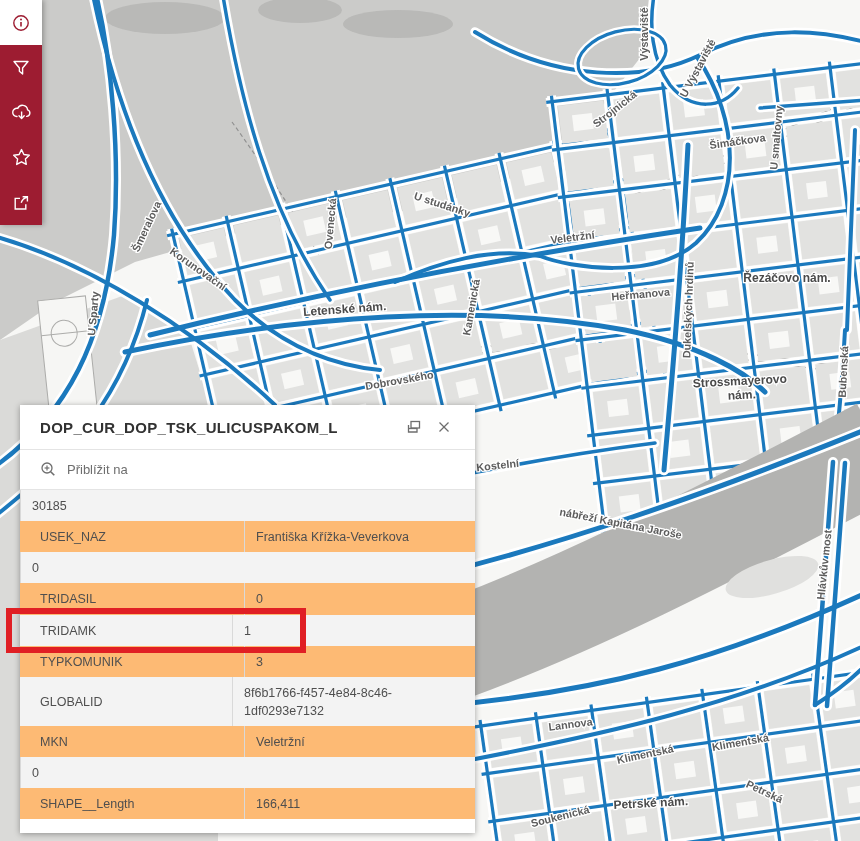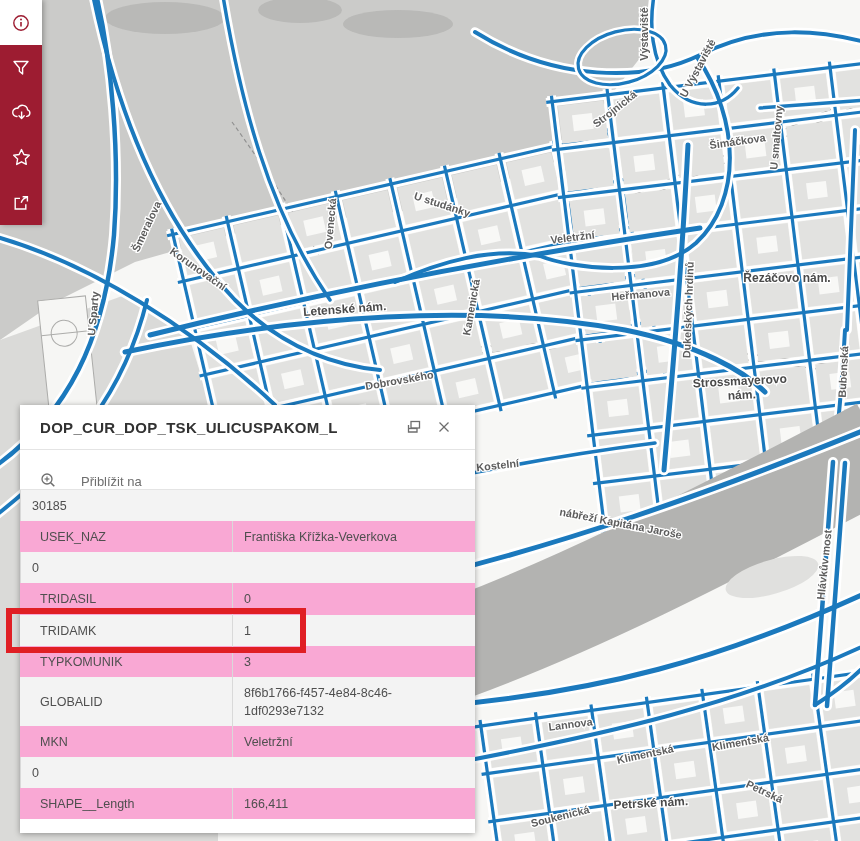--- a/index.html
+++ b/index.html
@@ -21,27 +21,27 @@
 
   
   #popup { position:absolute; left:20px; top:405px; width:455px; height:428px; background:#ffffff;
            box-shadow:0 1px 6px rgba(0,0,0,.35); z-index:20; display:flex; flex-direction:column; }
   #popup-header { height:45px; flex:0 0 45px; display:flex; align-items:center; padding:0 16px 0 20px;
                   border-bottom:1px solid #e4e4e4; }
   #popup-title { font-size:15px; font-weight:bold; color:#323232; letter-spacing:.3px; flex:1 1 auto;
                  white-space:nowrap; overflow:hidden; }
   .hdr-icon { width:30px; height:30px; display:flex; align-items:center; justify-content:center;
               color:#6e6e6e; cursor:pointer; }
-  #popup-actions { height:40px; flex:0 0 40px; display:flex; align-items:flex-end; gap:24px;
+  #popup-actions { height:40px; flex:0 0 40px; display:flex; align-items:center; gap:10px;
                    padding:0 20px; border-bottom:1px solid #e4e4e4; cursor:pointer; }
   #zoomto-label { font-size:13px; color:#6e6e6e; }
   #attr-table { flex:1 1 auto; padding-bottom:16px; }
   .attr-row { display:flex; min-height:30px; align-items:stretch; }
   .attr-row.odd  { background:#f3f3f3; }
-  .attr-row.even { background:#f9a8d4; }
+  .attr-row.even { background:#fdba74;gap:12px; }
   .attr-label { flex:0 0 212px; padding:7px 8px 6px 20px; font-size:12.5px; color:#4f4f4f;
                 display:flex; align-items:center; }
   .attr-value { flex:1 1 auto; border-left:1px solid #d9d9d9; padding:7px 14px 6px 11px;
                 font-size:12.5px; color:#4f4f4f; display:flex; align-items:center;
                 word-break:break-word; line-height:1.45; }
 
   
   #annotation-box { position:absolute; left:6px; top:608px; width:300px; height:45px;
                     border:6px solid #e01f24; z-index:40; pointer-events:none; }
 </style>

